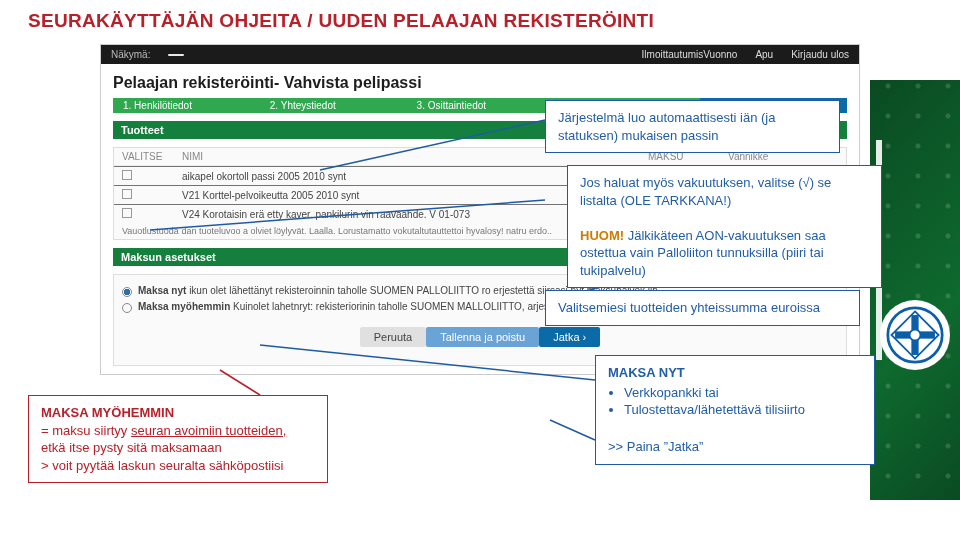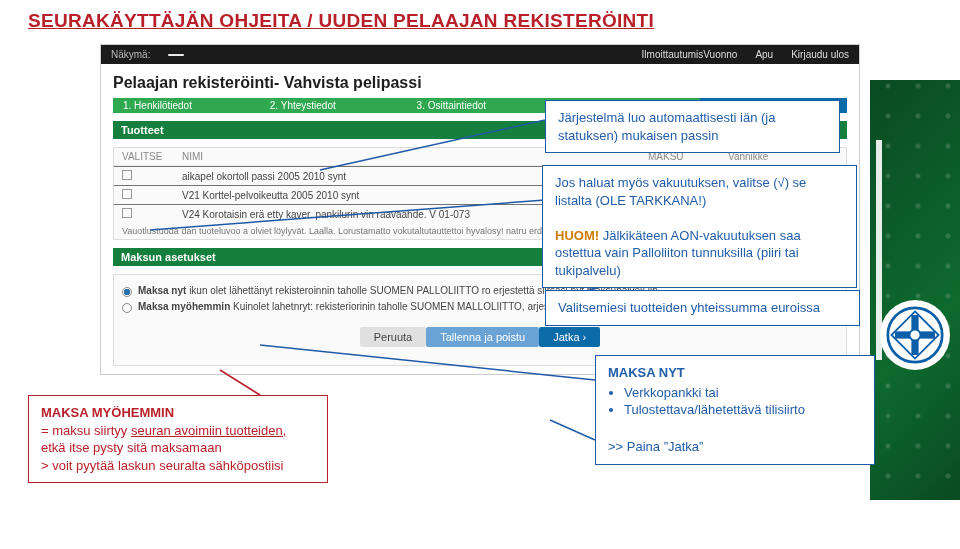--- a/index.html
+++ b/index.html
@@ -36,21 +36,20 @@
   }
   .logo svg { width: 58px; height: 58px; }
 
   .slide-title {
     position: absolute;
     top: 10px; left: 28px;
     color: #b8202a;
     font-weight: 700;
     font-size: 19px;
     letter-spacing: .3px;
-    text-decoration: underline;
   }
 
   
   .app {
     position: absolute;
     top: 44px; left: 100px;
     width: 760px;
     border: 1px solid #ccc;
     background: #fff;
     font-size: 11px;
@@ -223,21 +222,21 @@
         <span class="btn save">Tallenna ja poistu</span>
         <span class="btn next"><span>Jatka</span> <span>›</span></span>
       </div>
     </div>
   </div>
 
   <div class="call" style="top:100px; left:545px; width:295px;">
     <span>Järjestelmä luo automaattisesti iän (ja statuksen) mukaisen passin</span>
   </div>
 
-  <div class="call" style="top:165px; left:542px; width:315px;">
+  <div class="call" style="top:165px; left:567px; width:315px;">
     <span>Jos haluat myös vakuutuksen, valitse (√) se listalta (OLE TARKKANA!)</span><br><br>
     <span class="strong-orange">HUOM!</span>
     <span> Jälkikäteen AON-vakuutuksen saa ostettua vain Palloliiton tunnuksilla (piiri tai tukipalvelu)</span>
   </div>
 
   <div class="call" style="top:290px; left:545px; width:315px;">
     <span>Valitsemiesi tuotteiden yhteissumma euroissa</span>
   </div>
 
   <div class="call" style="top:355px; left:595px; width:280px;">

